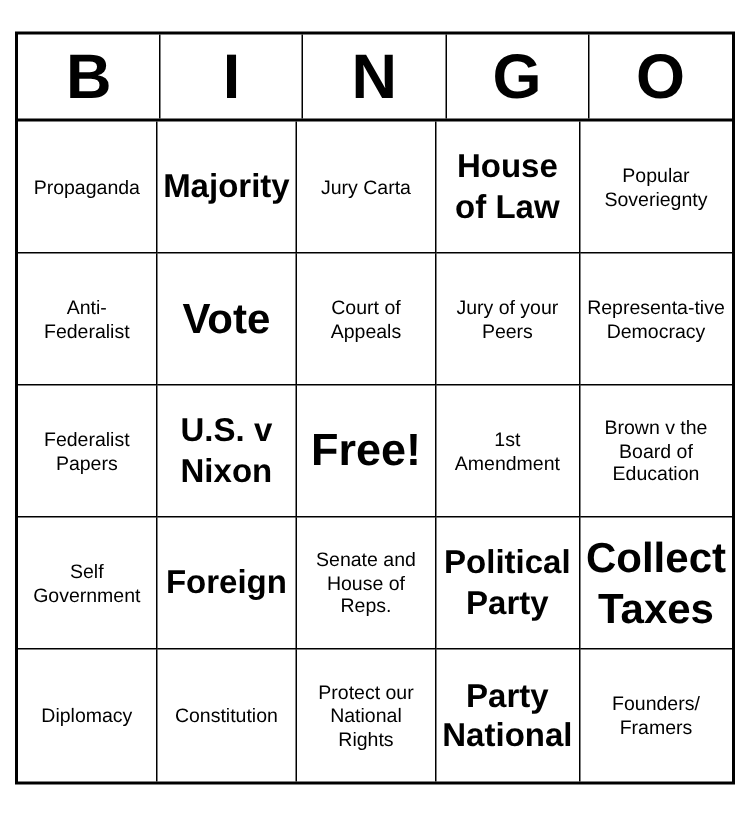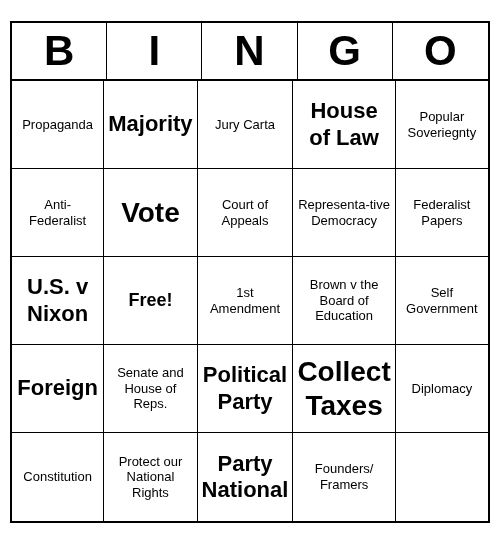--- a/index.html
+++ b/index.html
@@ -73,21 +73,21 @@
       font-size: 22px;
       font-weight: bold;
     }
 
     .cell-xlarge {
       font-size: 28px;
       font-weight: bold;
     }
 
     .cell-free {
-      font-size: 18px;
+      font-size: 30px;
       font-weight: bold;
     }
   </style>
 </head>
 <body>
 
 <div class="bingo-card">
   <div class="bingo-header">
   <div class="bingo-letter">B</div>
       <div class="bingo-letter">I</div>
@@ -112,20 +112,23 @@
         <span>Popular Soveriegnty</span>
       </div>
       <div class="bingo-cell">
         <span>Anti-Federalist</span>
       </div>
       <div class="bingo-cell">
         <span class="cell-xlarge">Vote</span>
       </div>
       <div class="bingo-cell">
         <span>Court of Appeals</span>
+      </div>
+      <div class="bingo-cell">
+        <span>Jury of your Peers</span>
       </div>
       <div class="bingo-cell">
         <span>Representa-tive Democracy</span>
       </div>
       <div class="bingo-cell">
         <span>Federalist Papers</span>
       </div>
       <div class="bingo-cell">
         <span class="cell-large">U.S. v Nixon</span>
       </div>

